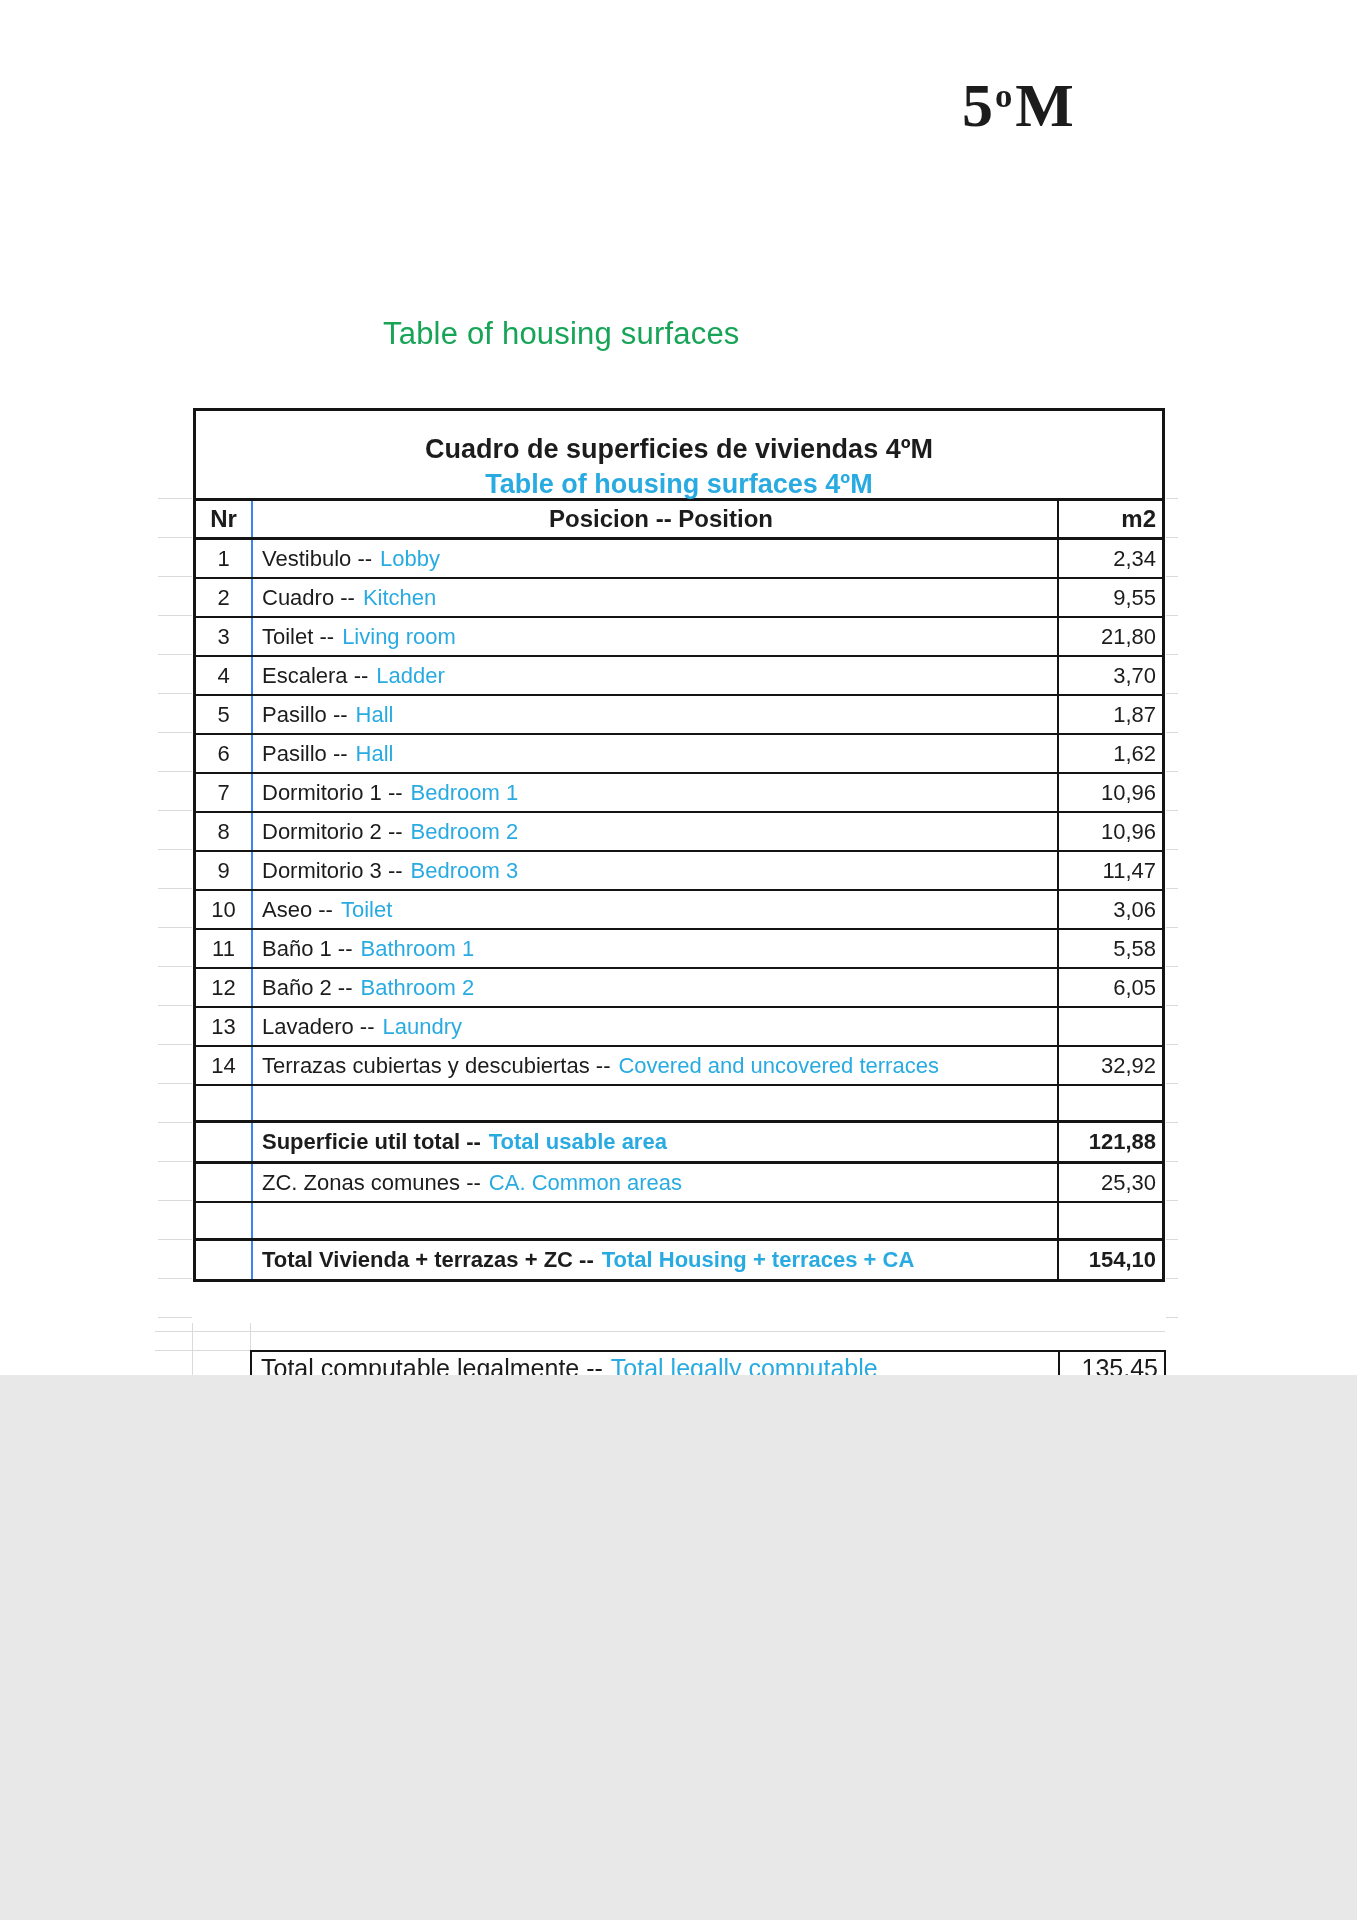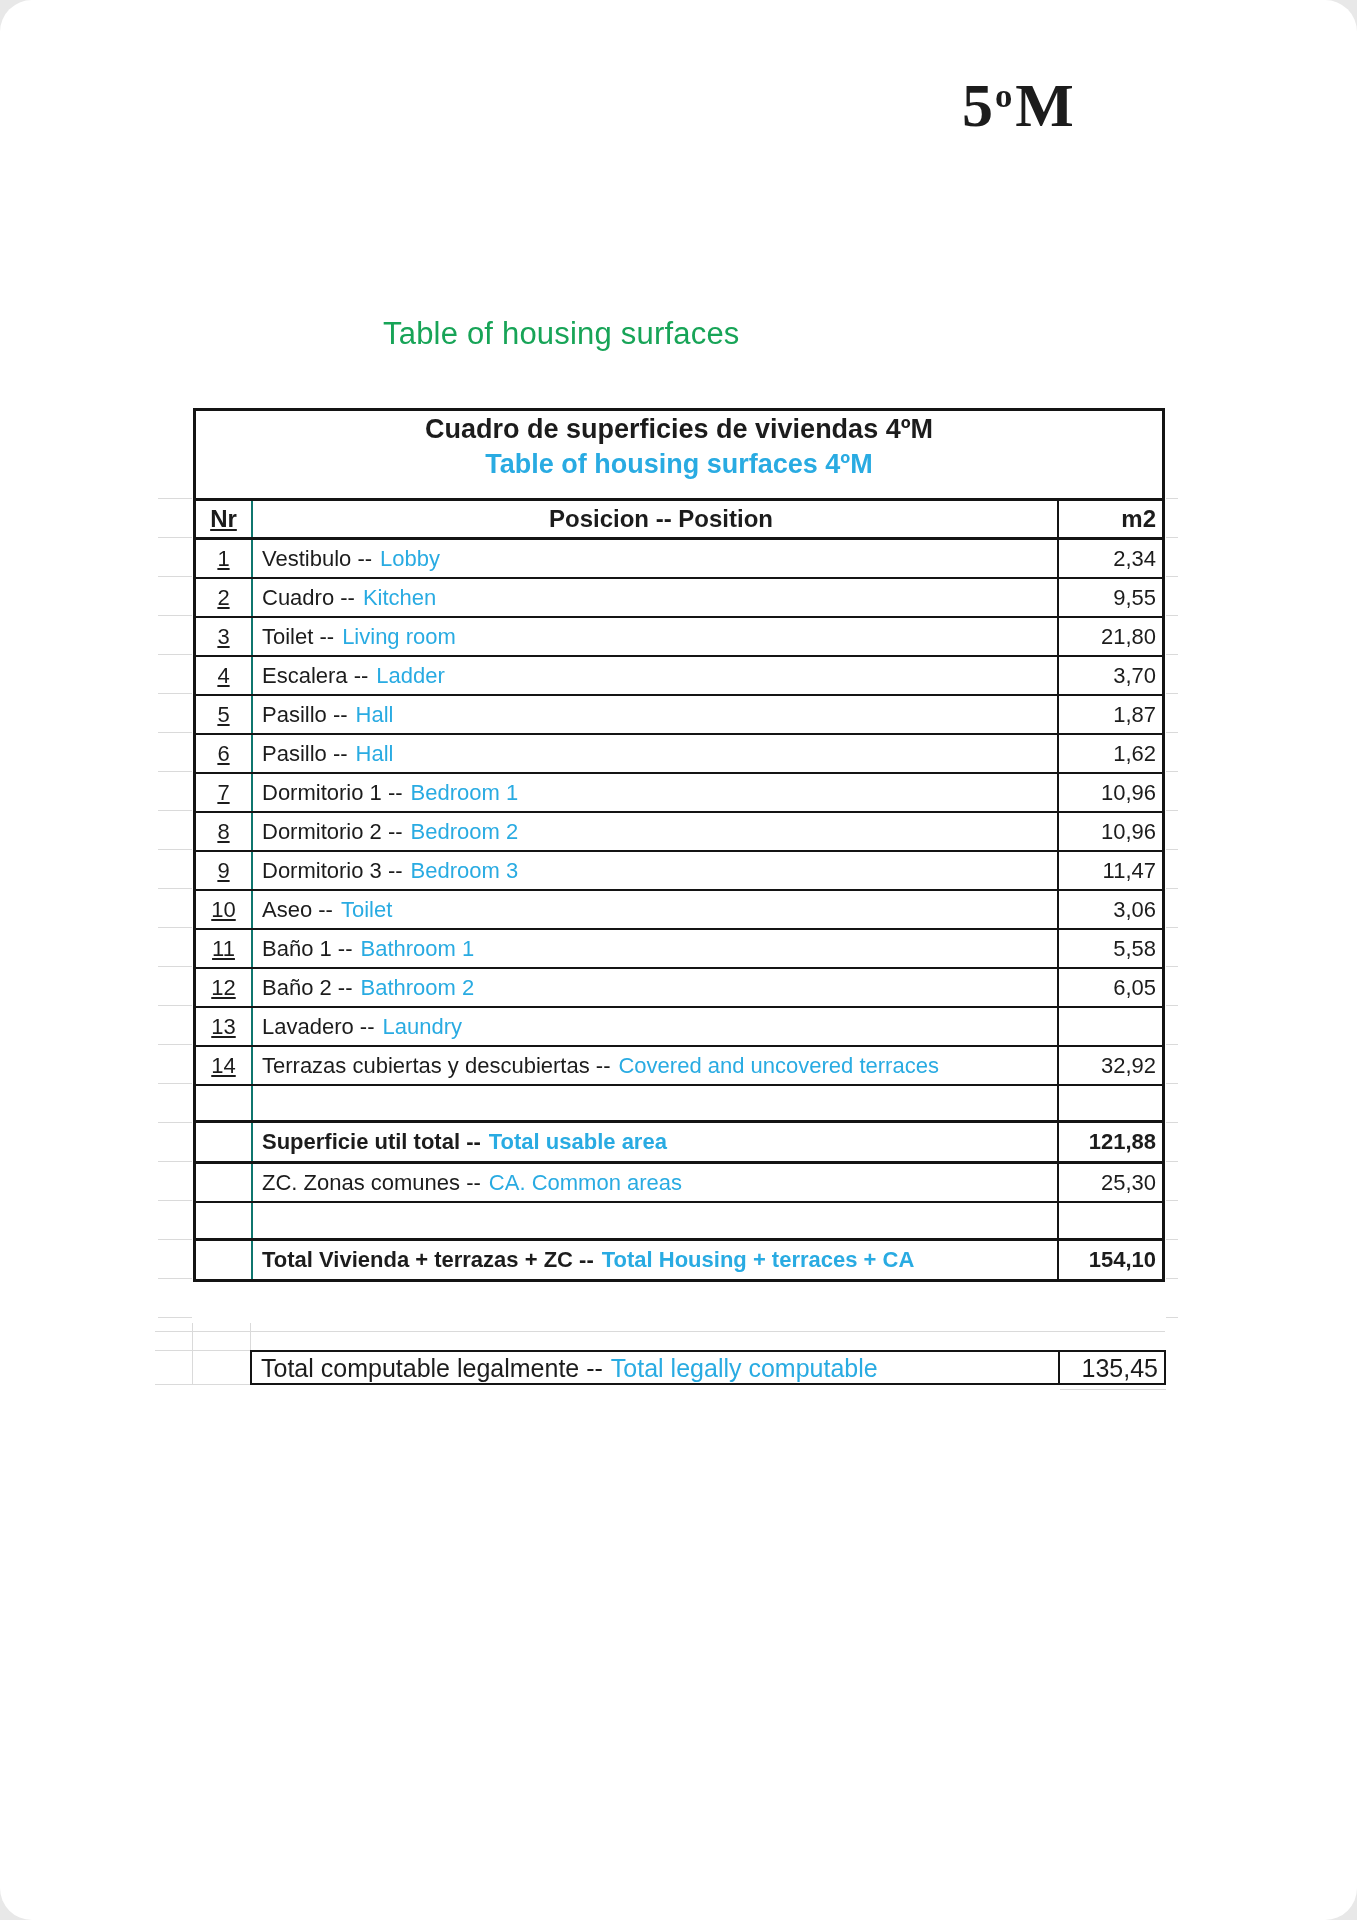--- a/index.html
+++ b/index.html
@@ -1,51 +1,50 @@
 <!DOCTYPE html>
 <html style="--green: #17a457; --cyan: #29abe2;"><head>
 <meta charset="utf-8">
 <style>
   html,body{margin:0;padding:0;background:#e8e8e8;}
   .page{
-    position:relative; width:1357px; height:1920px;
+    position:relative; width:1357px; height:1375px;
     background:#ffffff; overflow:hidden;
     font-family:"Liberation Sans", sans-serif;
     color:#1c1c1c;
-    border-radius:32px;
   }
   
   .corner{
     position:absolute; left:962px; top:70px;
     font-family:"Liberation Serif", serif;
     font-weight:700; font-size:62px; letter-spacing:1px;
   }
   .corner sup{font-size:0.56em; vertical-align:0.55em; margin:0 2px 0 1px; font-weight:700;}
   
   .page-title{
     position:absolute; left:383px; top:316px;
     font-size:31px; color:var(--green); letter-spacing:0.2px;
   }
   
   .sheet{
     position:absolute; left:193px; top:408px; width:972px;
     border:3px solid #141414; box-sizing:border-box; background:#fff;
   }
   .titlebox{
     height:90px; box-sizing:border-box; border-bottom:3px solid #141414;
-    text-align:center; padding-top:2px;
+    text-align:center; padding-top:22px;
   }
   .title-es{font-size:27px; font-weight:700; line-height:33px;}
   .title-en{font-size:27px; font-weight:700; line-height:33px; color:var(--cyan); margin-top:2px;}
   .grid-row{display:grid; grid-template-columns:57px 1fr 105px; box-sizing:border-box;}
   .t-row{border-bottom:2px solid #141414; height:39px;}
   .t-row.thick{border-bottom-width:3px;}
   .t-row.last{border-bottom:none;}
   .cell{display:flex; align-items:center; overflow:hidden; white-space:nowrap;}
-  .c-nr{justify-content:center; border-right:2px solid #0f766e;text-decoration:underline;}
+  .c-nr{justify-content:center; border-right:2px solid #3b82f6;}
   .c-pos{padding-left:9px;}
   .c-m2{border-left:2px solid #141414; justify-content:flex-end; padding-right:6px;}
   .hdr{height:39px; border-bottom:3px solid #141414; font-weight:700; font-size:24px;}
   .hdr .c-pos{justify-content:center; padding-left:12px;}
   .fs{font-size:22px;}
   .en{color:var(--cyan); margin-left:8px;}
   .b{font-weight:700;}
   .h41{height:41px;} .h38{height:38px;} .h37{height:37px;}
   
   .legal-box{

